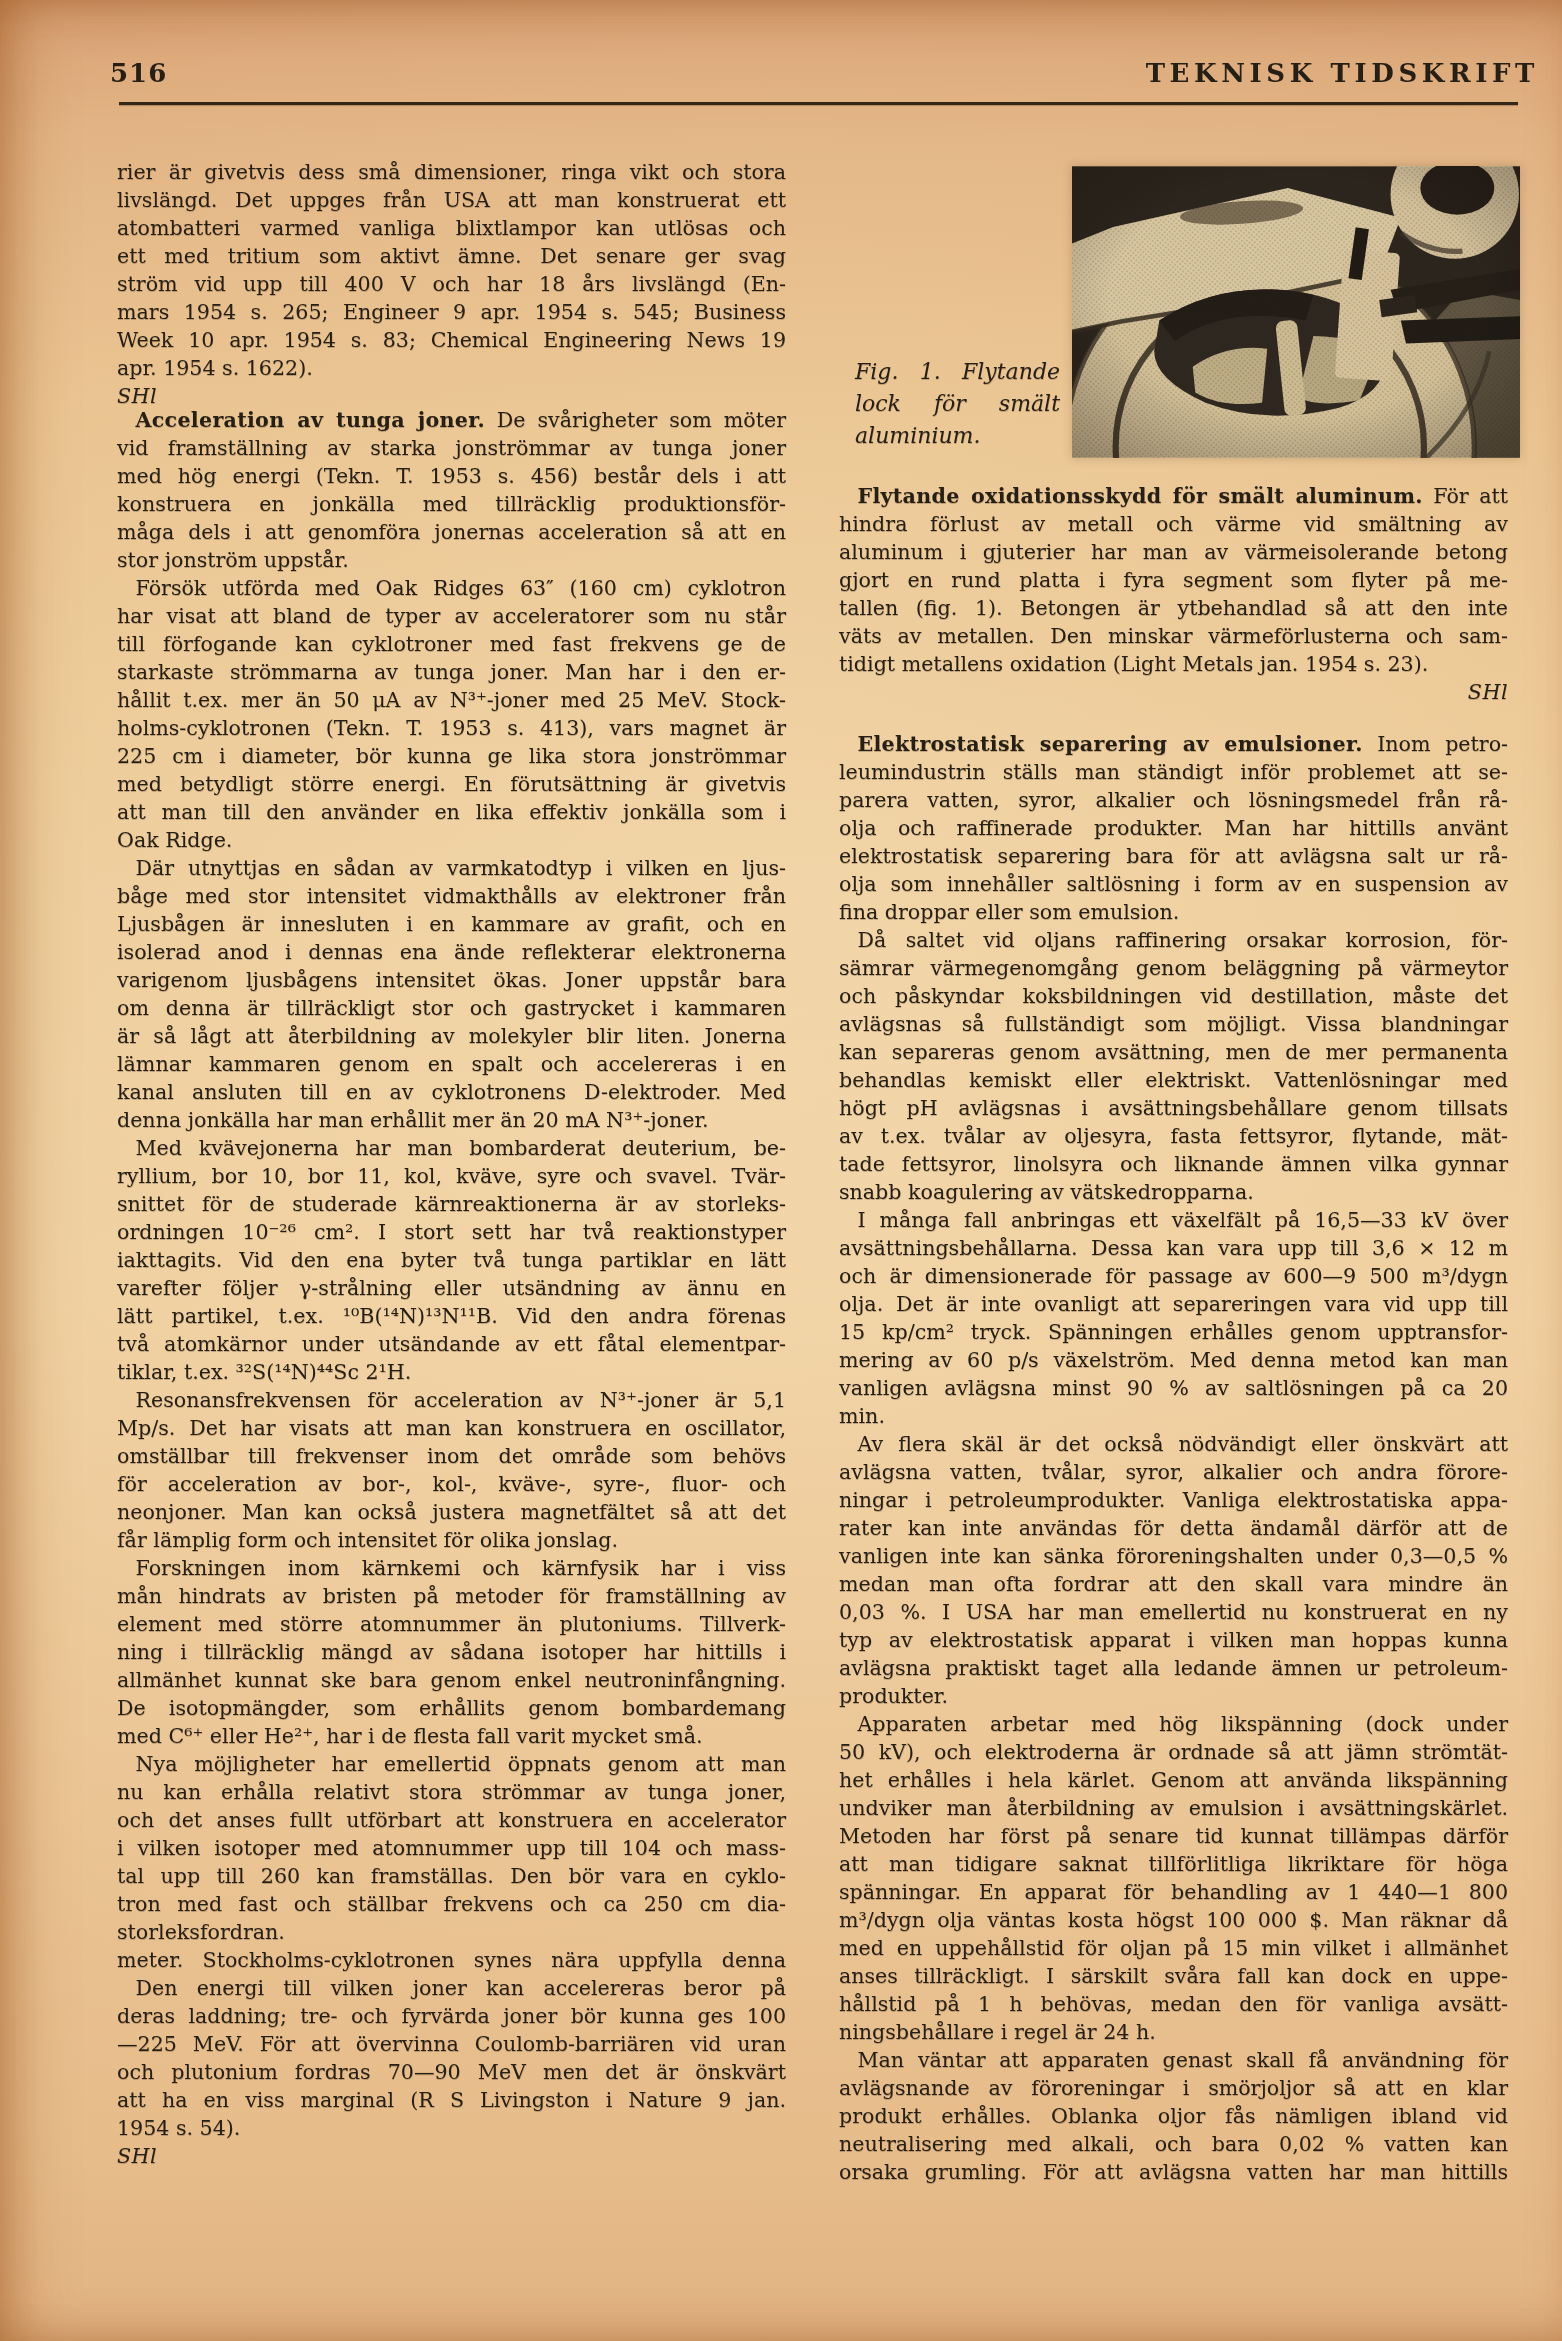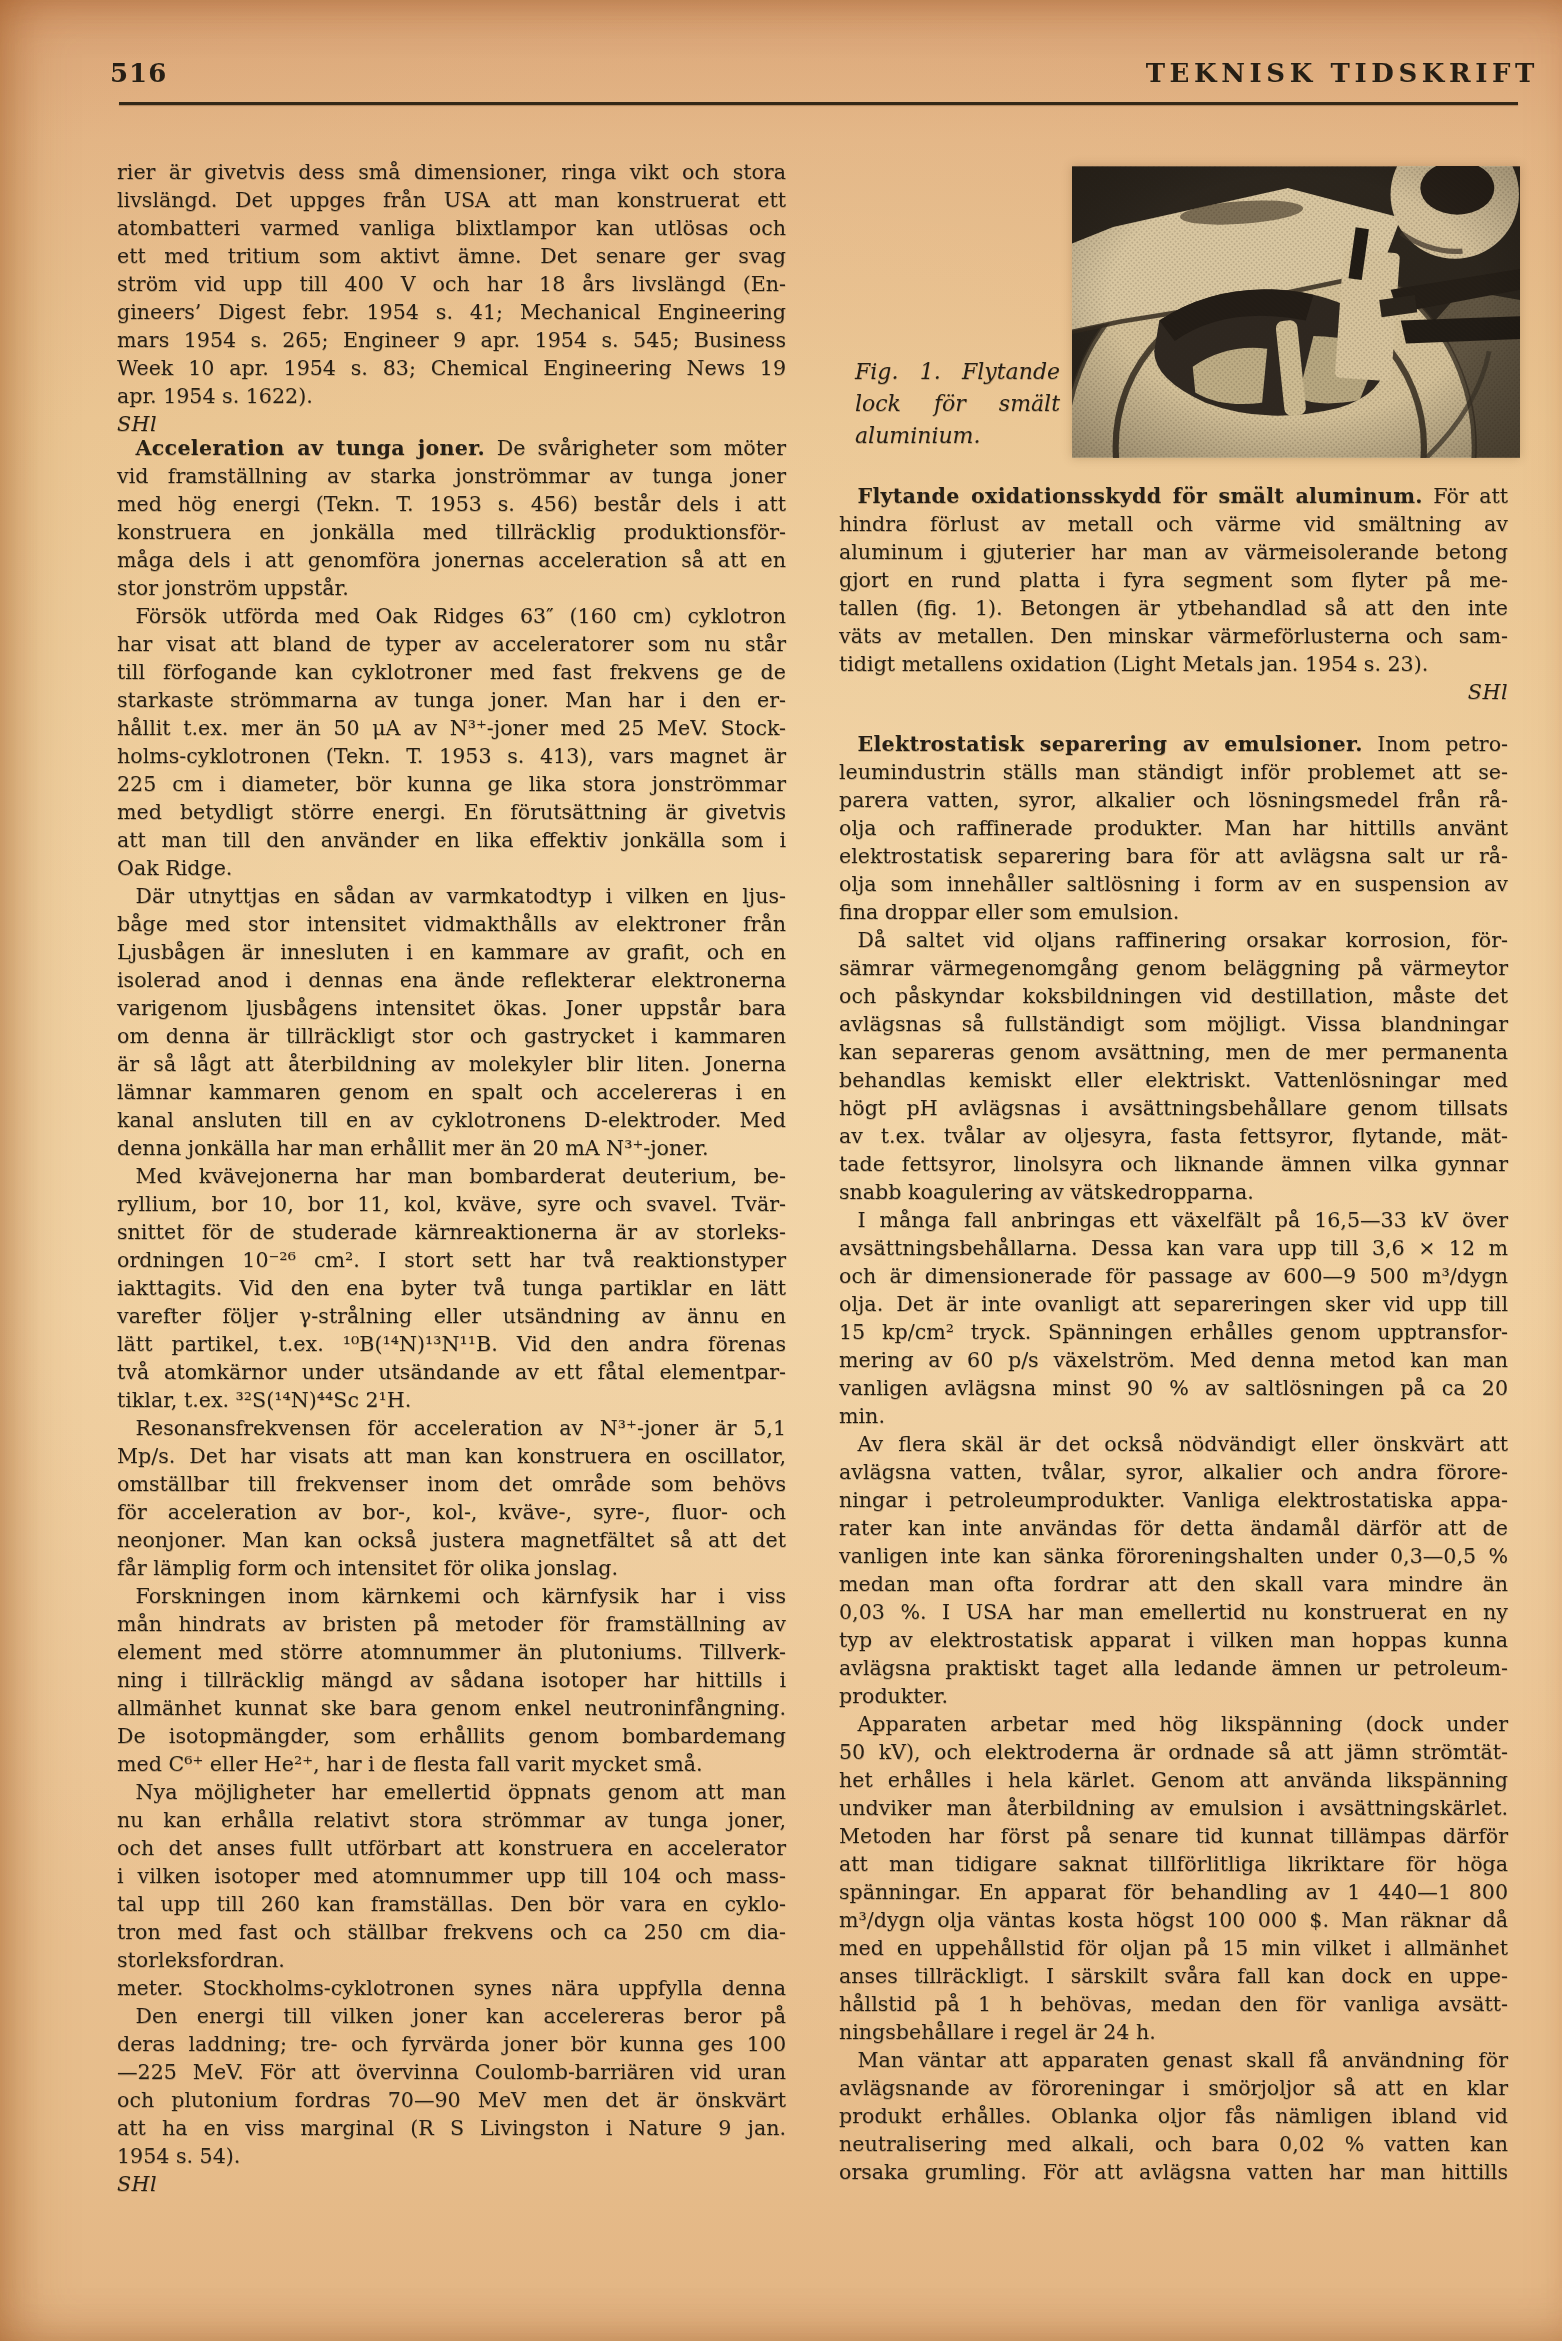--- a/index.html
+++ b/index.html
@@ -107,21 +107,20 @@
       <div class="line end">aluminium.</div>
     </figcaption>
 
   <section class="col left" id="col-left">
       <div class="para">
         <div class="line">rier är givetvis dess små dimensioner, ringa vikt och stora</div>
         <div class="line">livslängd. Det uppges från USA att man konstruerat ett</div>
         <div class="line">atombatteri varmed vanliga blixtlampor kan utlösas och</div>
         <div class="line">ett med tritium som aktivt ämne. Det senare ger svag</div>
         <div class="line">ström vid upp till 400 V och har 18 års livslängd (En-</div>
-        <div class="line">gineers’ Digest febr. 1954 s. 41; Mechanical Engineering</div>
         <div class="line">mars 1954 s. 265; Engineer 9 apr. 1954 s. 545; Business</div>
         <div class="line">Week 10 apr. 1954 s. 83; Chemical Engineering News 19</div>
         <div class="line end sigline">
           <span>apr. 1954 s. 1622).</span>
           <span class="sig">SHl</span>
         </div>
       </div>
       <div class="para gap">
         <div class="line ind"><b class="lead">Acceleration av tunga joner.</b> De svårigheter som möter</div>
         <div class="line">vid framställning av starka jonströmmar av tunga joner</div>
@@ -233,21 +232,21 @@
         <div class="line">behandlas kemiskt eller elektriskt. Vattenlösningar med</div>
         <div class="line">högt pH avlägsnas i avsättningsbehållare genom tillsats</div>
         <div class="line">av t.ex. tvålar av oljesyra, fasta fettsyror, flytande, mät-</div>
         <div class="line">tade fettsyror, linolsyra och liknande ämnen vilka gynnar</div>
         <div class="line end">snabb koagulering av vätskedropparna.</div>
       </div>
       <div class="para">
         <div class="line ind">I många fall anbringas ett växelfält på 16,5—33 kV över</div>
         <div class="line">avsättningsbehållarna. Dessa kan vara upp till 3,6 × 12 m</div>
         <div class="line">och är dimensionerade för passage av 600—9 500 m³/dygn</div>
-        <div class="line">olja. Det är inte ovanligt att separeringen sker vid upp till</div>
+        <div class="line">olja. Det är inte ovanligt att separeringen vara vid upp till</div>
         <div class="line">15 kp/cm² tryck. Spänningen erhålles genom upptransfor-</div>
         <div class="line">mering av 60 p/s växelström. Med denna metod kan man</div>
         <div class="line">vanligen avlägsna minst 90 % av saltlösningen på ca 20</div>
         <div class="line end">min.</div>
       </div>
       <div class="para">
         <div class="line ind">Av flera skäl är det också nödvändigt eller önskvärt att</div>
         <div class="line">avlägsna vatten, tvålar, syror, alkalier och andra förore-</div>
         <div class="line">ningar i petroleumprodukter. Vanliga elektrostatiska appa-</div>
         <div class="line">rater kan inte användas för detta ändamål därför att de</div>

